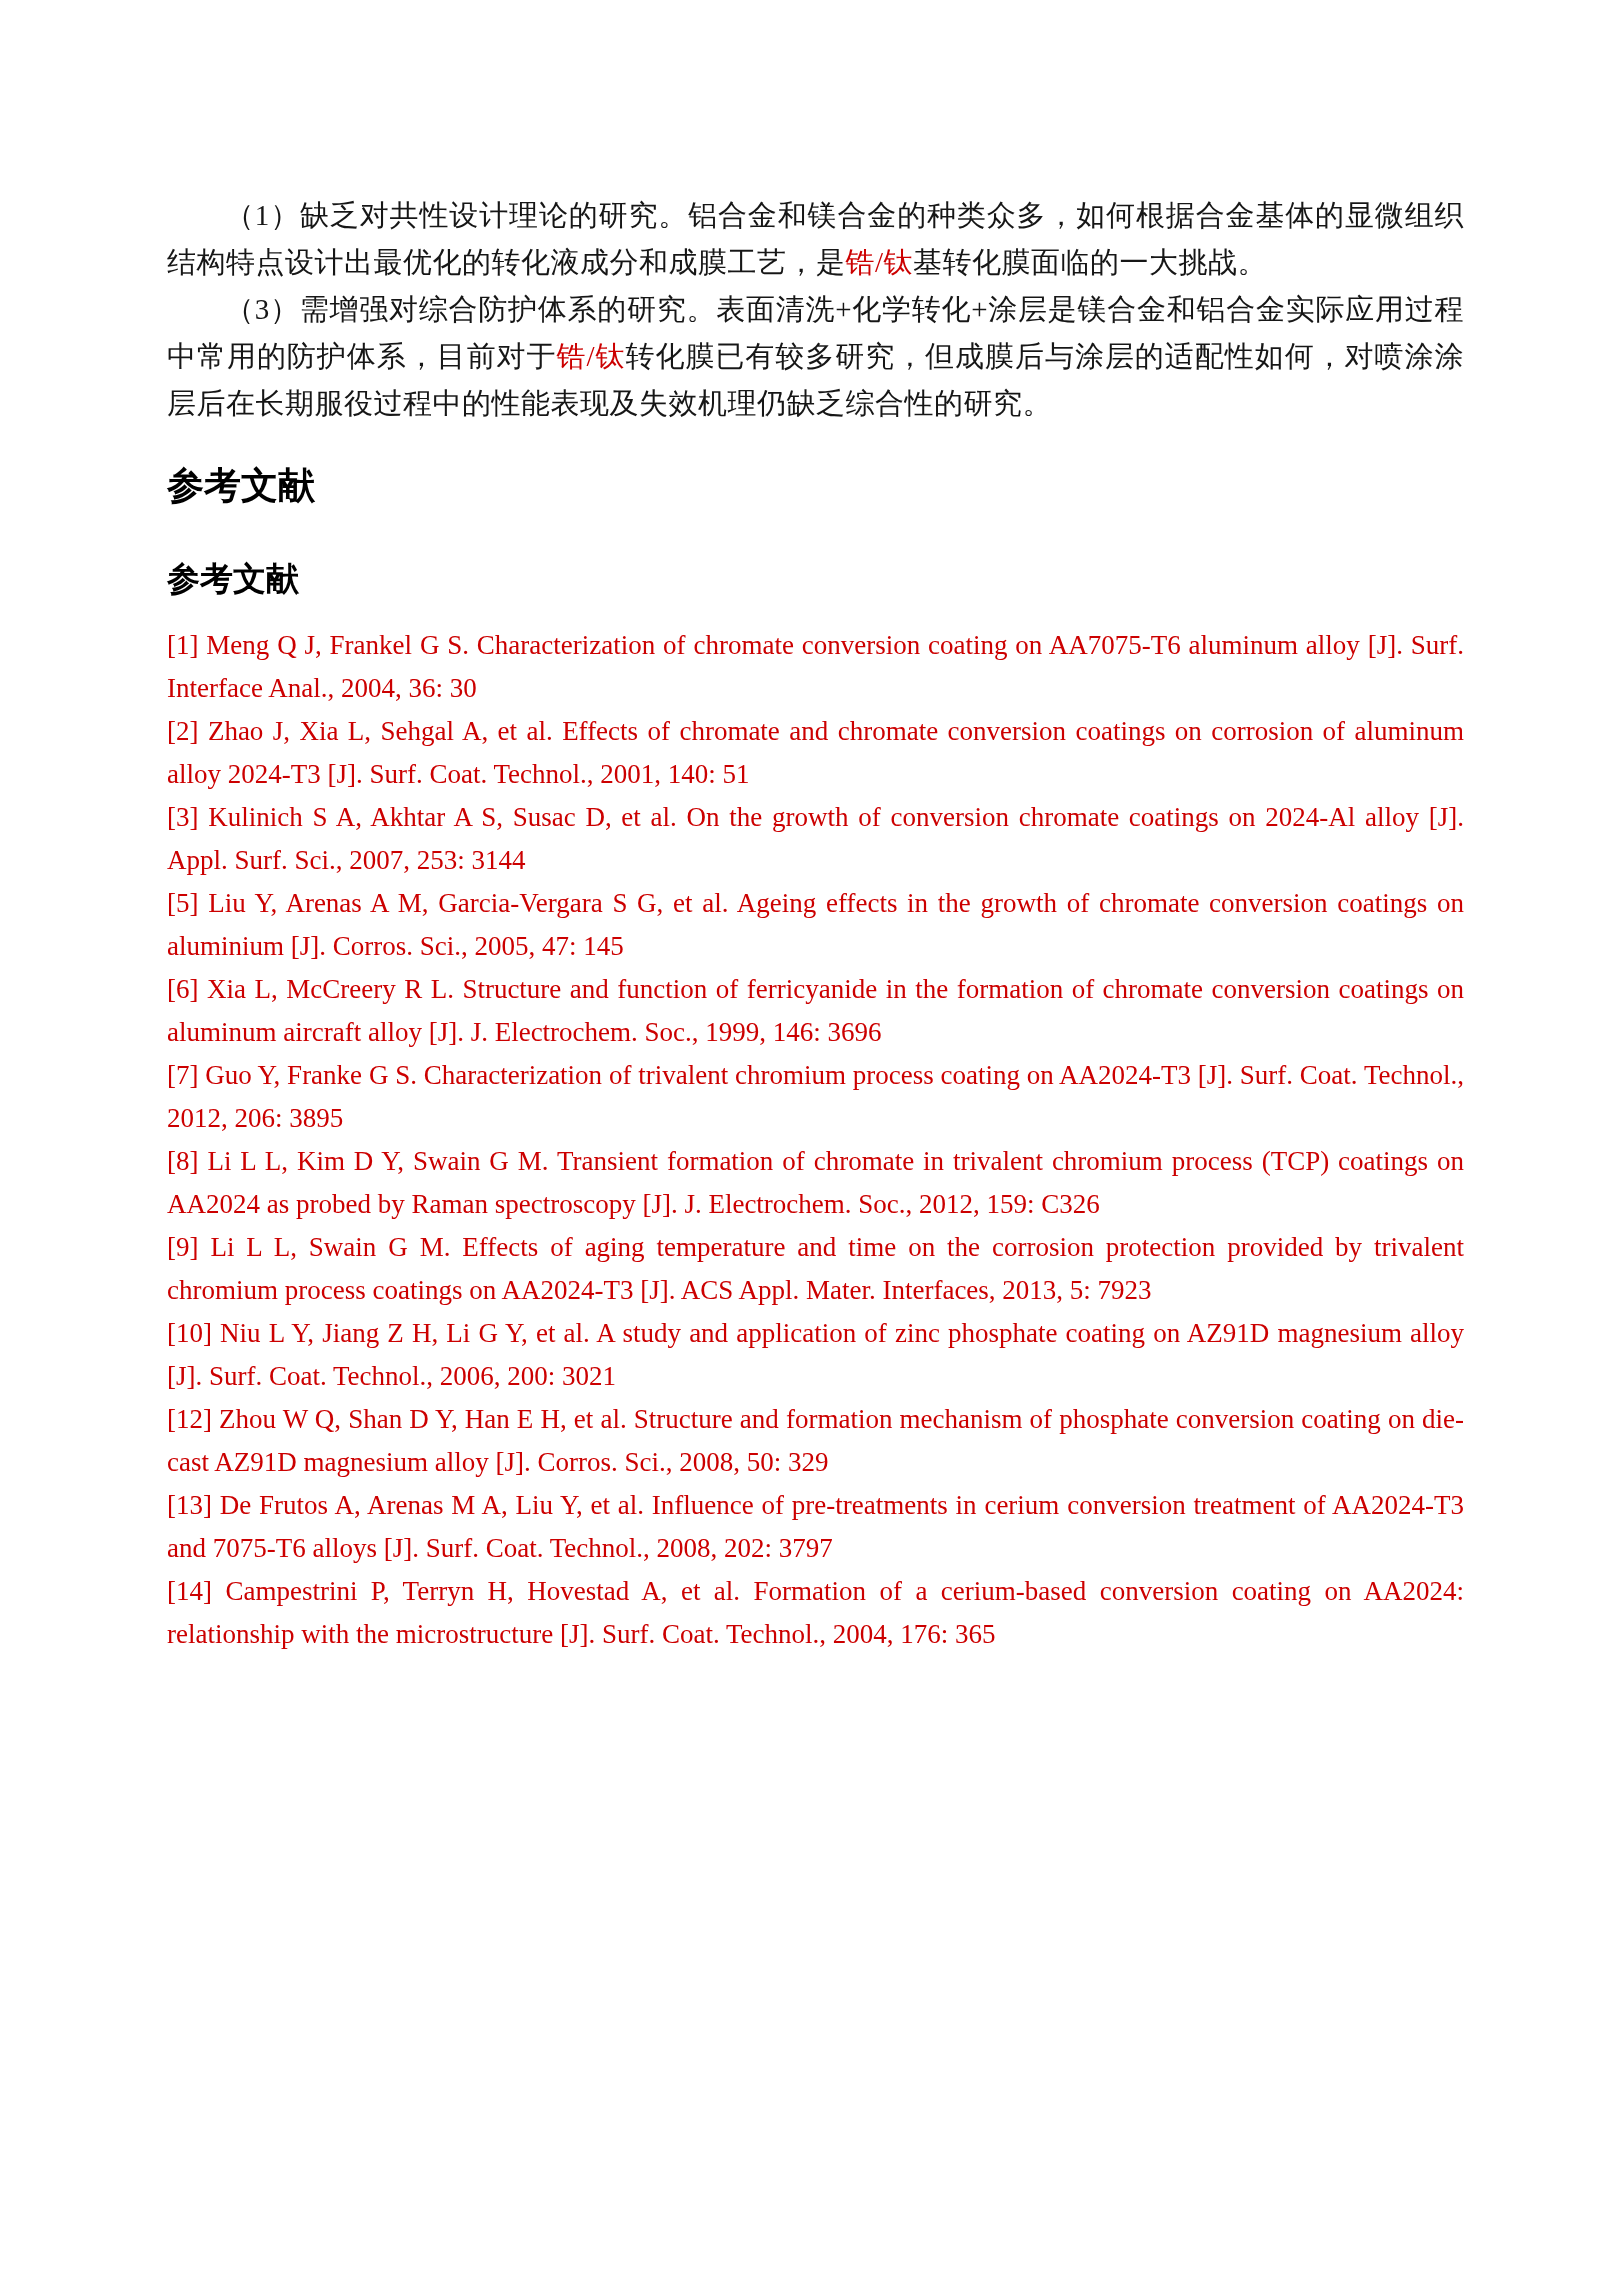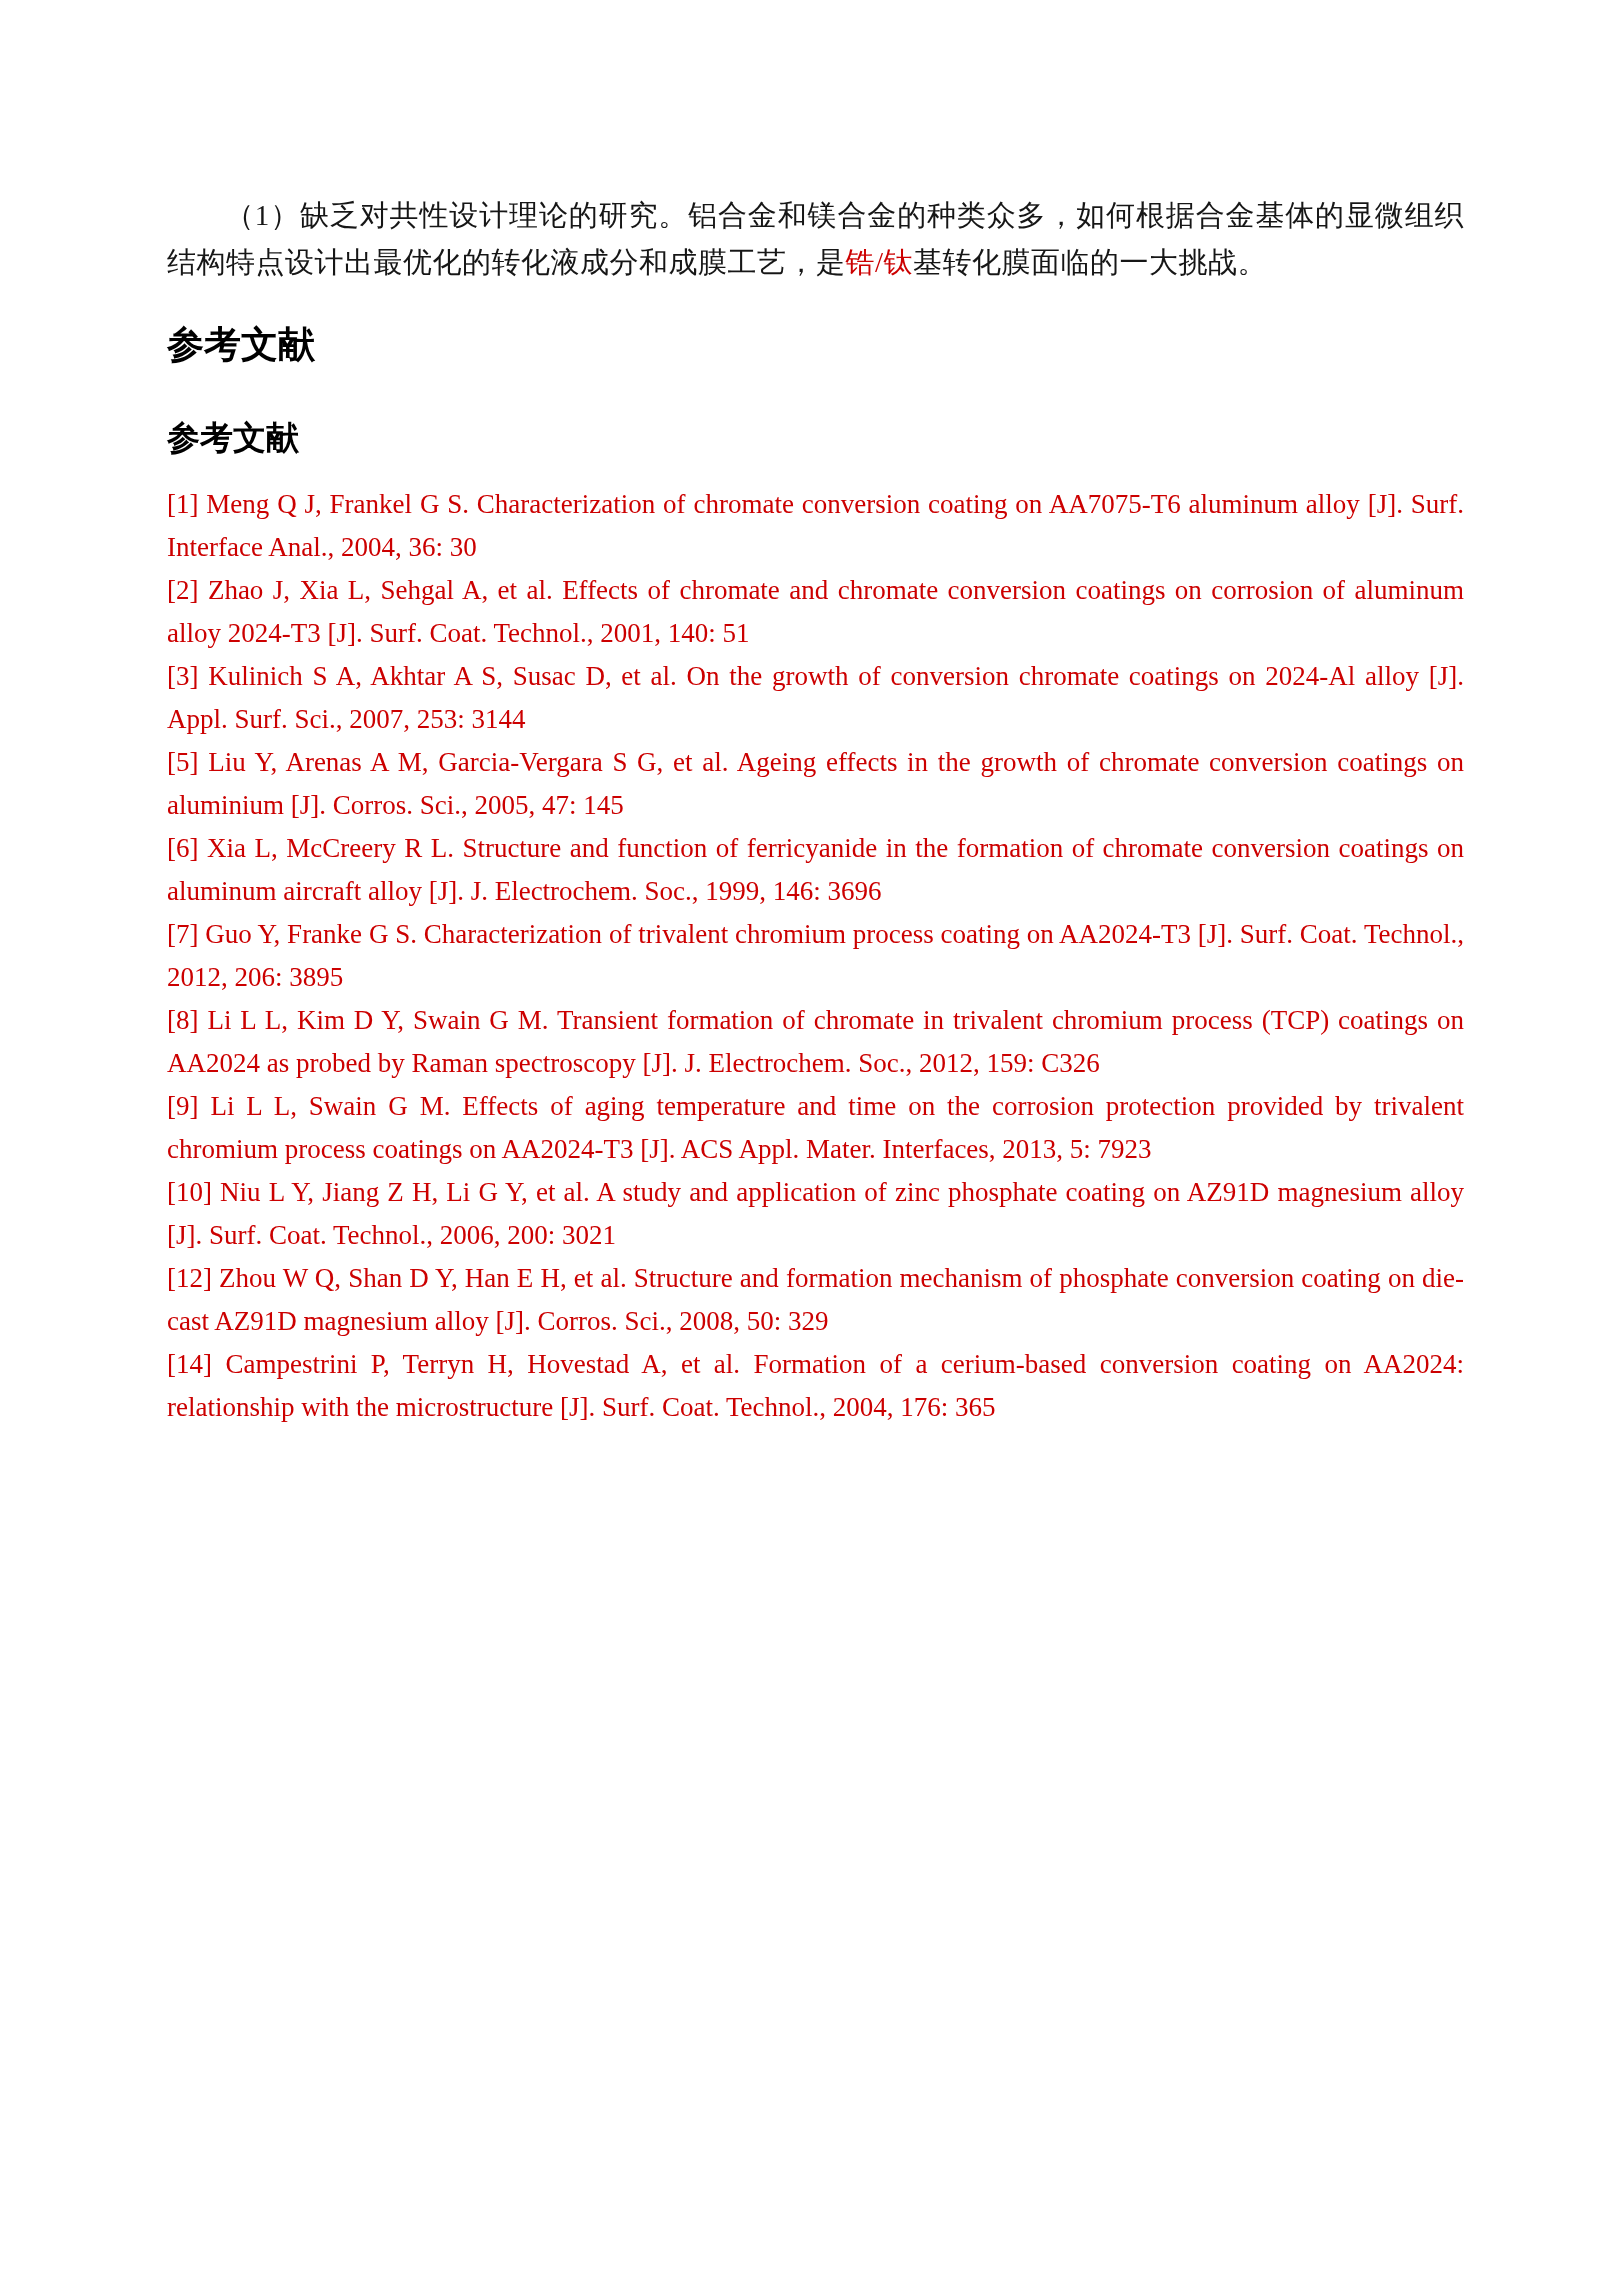--- a/index.html
+++ b/index.html
@@ -57,33 +57,35 @@
     text-align: justify;
     margin: 0;
   }
 </style>
 </head>
 <body style="background: rgb(255, 255, 255);">
 
 <div class="page">
   <div>
       <p class="zh-para"><span>（1）缺乏对共性设计理论的研究。铝合金和镁合金的种类众多，如何根据合金基体的显微组织结构特点设计出最优化的转化液成分和成膜工艺，是</span><span class="accent">锆/钛</span><span>基转化膜面临的一大挑战。</span></p>
+      <p class="zh-para"><span>（3）需增强对综合防护体系的研究。表面清洗+化学转化+涂层是镁合金和铝合金实际应用过程中常用的防护体系，目前对于</span><span class="accent">锆/钛</span><span>转化膜已有较多研究，但成膜后与涂层的适配性如何，对喷涂涂层后在长期服役过程中的性能表现及失效机理仍缺乏综合性的研究。</span></p>
     </div>
 
   <h1 class="h-primary">参考文献</h1>
 
   <h2 class="h-secondary">参考文献</h2>
 
   <div>
       <p class="ref">[1] Meng Q J, Frankel G S. Characterization of chromate conversion coating on AA7075-T6 aluminum alloy [J]. Surf. Interface Anal., 2004, 36: 30</p>
       <p class="ref">[2] Zhao J, Xia L, Sehgal A, et al. Effects of chromate and chromate conversion coatings on corrosion of aluminum alloy 2024-T3 [J]. Surf. Coat. Technol., 2001, 140: 51</p>
       <p class="ref">[3] Kulinich S A, Akhtar A S, Susac D, et al. On the growth of conversion chromate coatings on 2024-Al alloy [J]. Appl. Surf. Sci., 2007, 253: 3144</p>
       <p class="ref">[5] Liu Y, Arenas A M, Garcia-Vergara S G, et al. Ageing effects in the growth of chromate conversion coatings on aluminium [J]. Corros. Sci., 2005, 47: 145</p>
       <p class="ref">[6] Xia L, McCreery R L. Structure and function of ferricyanide in the formation of chromate conversion coatings on aluminum aircraft alloy [J]. J. Electrochem. Soc., 1999, 146: 3696</p>
       <p class="ref">[7] Guo Y, Franke G S. Characterization of trivalent chromium process coating on AA2024-T3 [J]. Surf. Coat. Technol., 2012, 206: 3895</p>
       <p class="ref">[8] Li L L, Kim D Y, Swain G M. Transient formation of chromate in trivalent chromium process (TCP) coatings on AA2024 as probed by Raman spectroscopy [J]. J. Electrochem. Soc., 2012, 159: C326</p>
       <p class="ref">[9] Li L L, Swain G M. Effects of aging temperature and time on the corrosion protection provided by trivalent chromium process coatings on AA2024-T3 [J]. ACS Appl. Mater. Interfaces, 2013, 5: 7923</p>
       <p class="ref">[10] Niu L Y, Jiang Z H, Li G Y, et al. A study and application of zinc phosphate coating on AZ91D magnesium alloy [J]. Surf. Coat. Technol., 2006, 200: 3021</p>
       <p class="ref">[12] Zhou W Q, Shan D Y, Han E H, et al. Structure and formation mechanism of phosphate conversion coating on die-cast AZ91D magnesium alloy [J]. Corros. Sci., 2008, 50: 329</p>
+      <p class="ref">[13] De Frutos A, Arenas M A, Liu Y, et al. Influence of pre-treatments in cerium conversion treatment of AA2024-T3 and 7075-T6 alloys [J]. Surf. Coat. Technol., 2008, 202: 3797</p>
       <p class="ref">[14] Campestrini P, Terryn H, Hovestad A, et al. Formation of a cerium-based conversion coating on AA2024: relationship with the microstructure [J]. Surf. Coat. Technol., 2004, 176: 365</p>
     </div>
 </div>
 
 
 </body></html>

